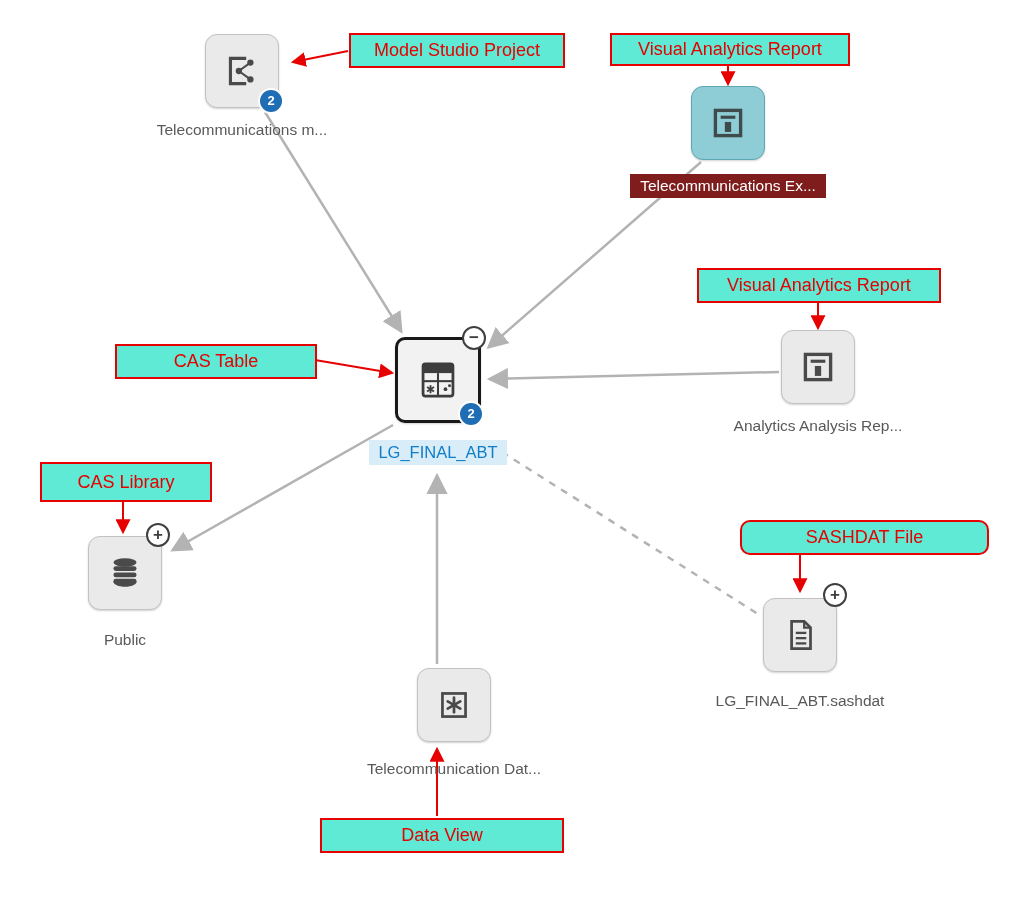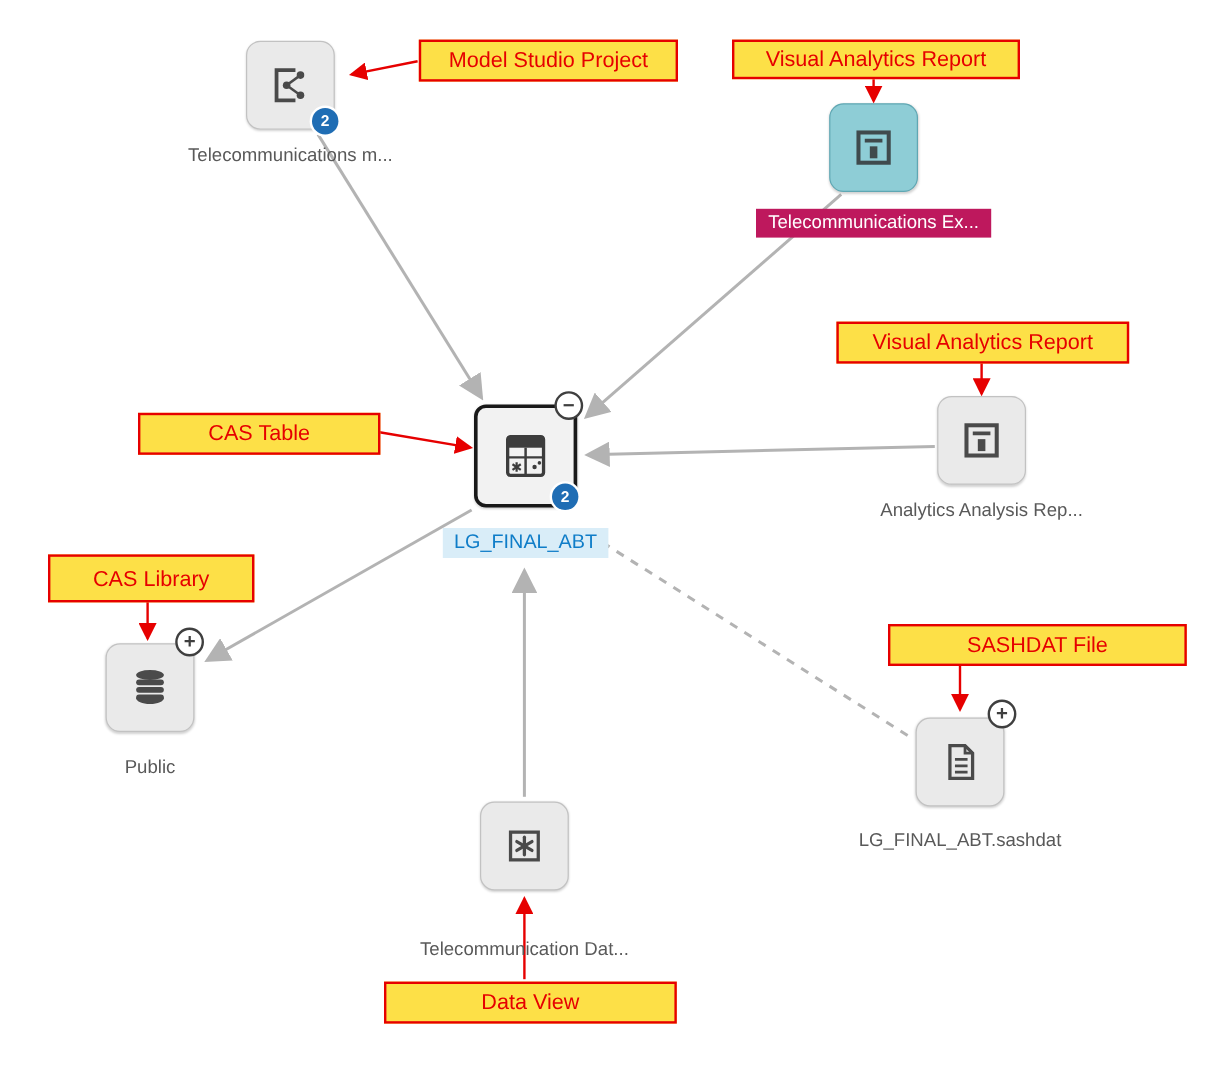--- a/index.html
+++ b/index.html
@@ -6,29 +6,29 @@
   body{font-family:"Liberation Sans","DejaVu Sans",sans-serif;}
   .canvas{position:relative;width:1024px;height:910px;background:#ffffff;overflow:hidden;}
   svg.edges{position:absolute;left:0;top:0;z-index:1;}
   .node{position:absolute;width:260px;display:flex;flex-direction:column;align-items:center;z-index:2;}
   .icon-box{position:relative;width:72px;height:72px;background:#eaeaea;border:1px solid #c2c2c2;
             border-radius:12px;display:flex;align-items:center;justify-content:center;
             box-shadow:0 1px 2px rgba(0,0,0,.18);cursor:pointer;}
   .icon-box.teal{background:#8ecdd6;border-color:#5fa7b3;}
   .icon-box.central{width:80px;height:80px;border:3px solid #191919;border-radius:10px;background:#f2f2f2;}
   .node-label{margin-top:13px;font-size:15.5px;color:#595959;text-align:right;white-space:nowrap;cursor:pointer;}
-  .node-label.dark{background:#be185d;color:#ffffff;padding:3px 10px;margin-top:14px;}
+  .node-label.dark{background:#7f1d1d;color:#ffffff;padding:3px 10px;margin-top:14px;}
   .node-label.selected{background:#d9edf8;color:#0f7dc8;padding:3px 9px;font-size:16.5px;margin-top:17px;}
   .badge{position:absolute;right:-4px;bottom:-5px;width:22px;height:22px;border-radius:50%;
          background:#1f6db4;color:#fff;font-size:13px;font-weight:bold;line-height:22px;
          text-align:center;box-shadow:0 0 0 2px #ffffff;}
   .ctl{position:absolute;width:24px;height:24px;border-radius:50%;background:#ffffff;
        border:2px solid #3f3f3f;box-sizing:border-box;color:#3f3f3f;font-size:17px;font-weight:bold;
        line-height:19px;text-align:center;cursor:pointer;}
-  .annot{position:absolute;z-index:3;border:2px solid #e60000;background:#fde047;color:#e60000;
+  .annot{position:absolute;z-index:3;border:2px solid #e60000;background:#5eead4;color:#e60000;
          display:flex;align-items:center;justify-content:center;font-size:18px;white-space:nowrap;}
 </style>
 </head>
 <body>
 
 <div class="canvas">
 
   <svg class="edges" width="1024" height="910" viewBox="0 0 1024 910">
     <defs>
       <marker id="gArrow" viewBox="0 0 10 10" refX="8.5" refY="5" markerWidth="8.5" markerHeight="8.5" orient="auto">
@@ -136,35 +136,35 @@
         <path d="M24 7 v6 h6" fill="none" stroke="#4a4a4a" stroke-width="2.2"></path>
         <line x1="16" y1="18" x2="26" y2="18" stroke="#4a4a4a" stroke-width="2.2"></line>
         <line x1="16" y1="23" x2="26" y2="23" stroke="#4a4a4a" stroke-width="2.2"></line>
         <line x1="16" y1="28" x2="26" y2="28" stroke="#4a4a4a" stroke-width="2.2"></line>
       </svg>
       <div class="ctl" style="right:-11px;top:-16px;">+</div>
     </div>
     <div class="node-label" style="margin-top:20px;">LG_FINAL_ABT.sashdat</div>
   </div>
 
-  <div class="node" style="left:307px;top:668px;gap:23px;">
+  <div class="node" style="left:324px;top:668px;">
     <div class="icon-box">
       <svg width="42" height="42" viewBox="0 0 40 40">
         <rect x="9" y="9" width="22" height="22" fill="none" stroke="#4a4a4a" stroke-width="2.6"></rect>
         <g stroke="#4a4a4a" stroke-width="2.6" stroke-linecap="round">
           <line x1="20" y1="13" x2="20" y2="27"></line>
           <line x1="14" y1="16.5" x2="26" y2="23.5"></line>
           <line x1="26" y1="16.5" x2="14" y2="23.5"></line>
         </g>
       </svg>
     </div>
     <div class="node-label" style="margin-top:18px;">Telecommunication Dat...</div>
   </div>
 
   <div class="annot" style="left:349px;top:33px;width:212px;height:31px;">Model Studio Project</div>
   <div class="annot" style="left:610px;top:33px;width:236px;height:29px;">Visual Analytics Report</div>
   <div class="annot" style="left:697px;top:268px;width:240px;height:31px;">Visual Analytics Report</div>
   <div class="annot" style="left:115px;top:344px;width:198px;height:31px;">CAS Table</div>
   <div class="annot" style="left:40px;top:462px;width:168px;height:36px;">CAS Library</div>
-  <div class="annot" style="left:740px;top:520px;width:245px;height:31px;">SASHDAT File</div>
+  <div class="annot" style="left:740px;top:520px;width:245px;height:31px;border-radius:10px;">SASHDAT File</div>
   <div class="annot" style="left:320px;top:818px;width:240px;height:31px;">Data View</div>
 
 </div>
 
 </body></html>

